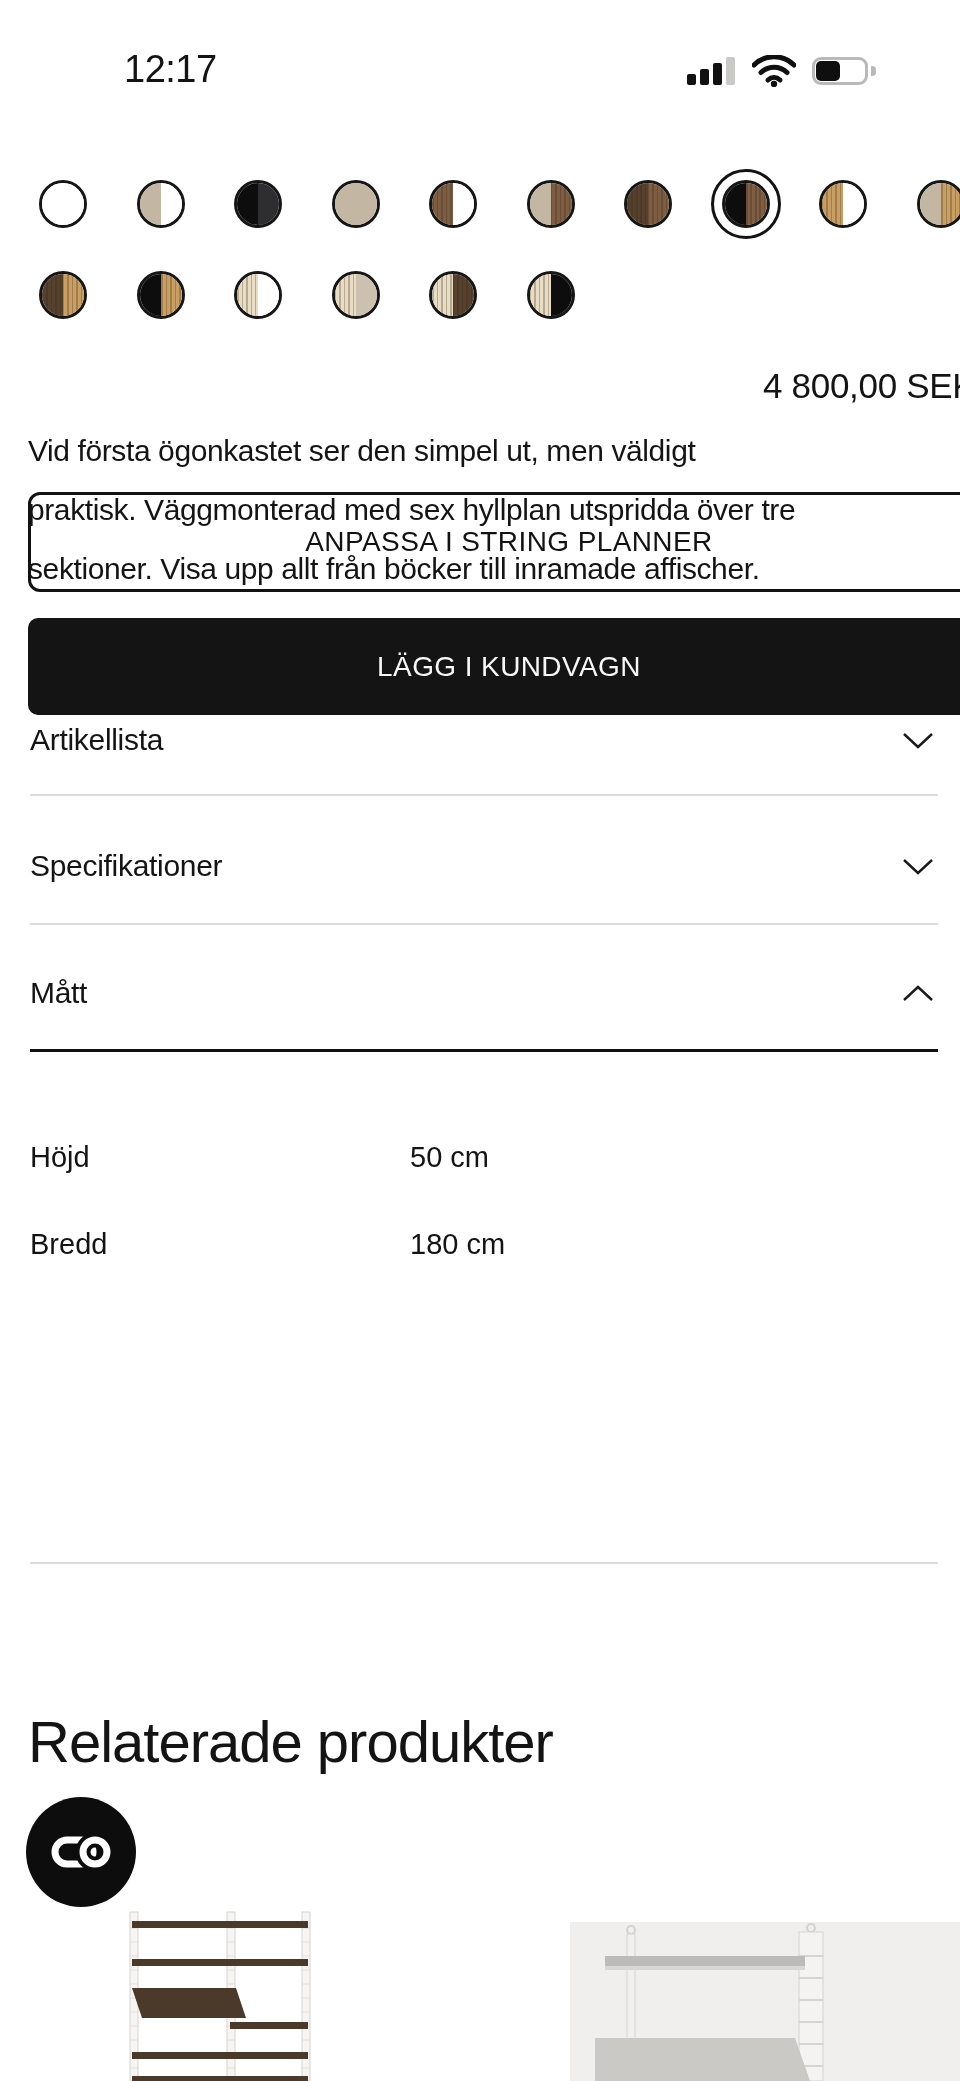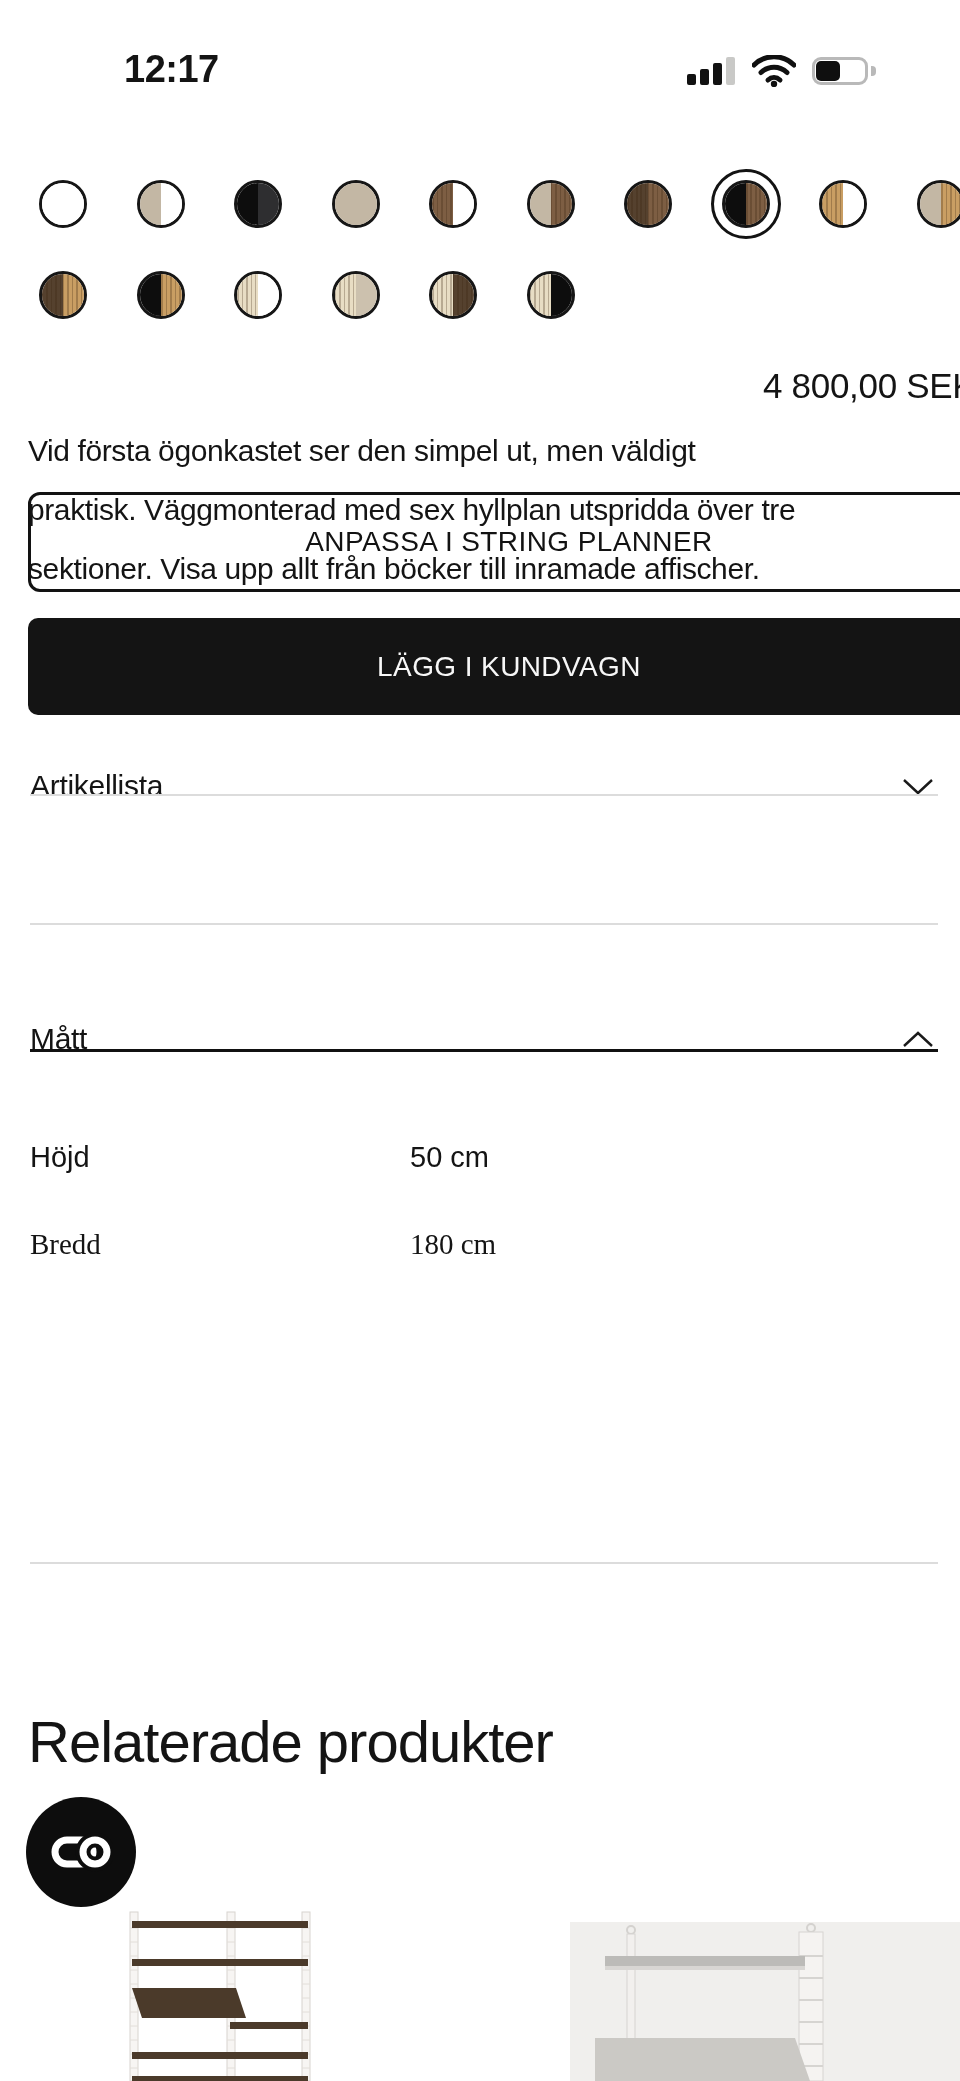--- a/index.html
+++ b/index.html
@@ -2,21 +2,21 @@
 <html><head>
 <meta charset="utf-8">
 <style>
   html,body{margin:0;padding:0;background:#fff;}
   body{width:960px;height:2081px;overflow:hidden;position:relative;
        font-family:"Liberation Sans",sans-serif;color:#141414;}
   .page{position:absolute;top:0;left:0;width:990px;height:2081px;}
   .abs{position:absolute;}
 
   
-  .time{left:124px;top:50px;font-size:38px;font-weight:700;letter-spacing:-0.5px;line-height:1;}
+  .time{left:124px;top:50px;font-size:38px;font-weight:400;letter-spacing:-0.5px;line-height:1;}
   .signal{left:687px;top:55px;width:50px;height:30px;display:flex;align-items:flex-end;gap:4px;}
   .signal i{display:block;width:9px;border-radius:2px;background:#111;}
   .signal i:nth-child(1){height:11px;}
   .signal i:nth-child(2){height:16px;}
   .signal i:nth-child(3){height:22px;}
   .signal i:nth-child(4){height:28px;background:#c9c9c7;}
   .wifi{left:752px;top:55px;}
   .battery{left:812px;top:57px;width:70px;height:30px;}
   .batt-body{position:absolute;left:0;top:0;width:56px;height:28px;border:3px solid #b9b9b9;border-radius:9px;box-sizing:border-box;}
   .batt-fill{position:absolute;left:4px;top:4px;width:24px;height:20px;border-radius:5px;background:#0f0f0f;}
@@ -37,21 +37,21 @@
   .desc{left:28px;top:421px;width:950px;font-size:30px;line-height:59px;letter-spacing:-0.4px;}
   .desc span{display:block;white-space:nowrap;}
 
   
   .btn{display:flex;align-items:center;justify-content:center;box-sizing:border-box;
        font-size:28px;letter-spacing:0.4px;cursor:pointer;}
   .btn-outline{left:28px;top:492px;width:962px;height:100px;border:3px solid #121212;border-radius:12px;background:transparent;color:#121212;}
   .btn-solid{left:28px;top:618px;width:962px;height:97px;border-radius:10px;background:#141414;color:#f7f7f7;}
 
   
-  .acc-row{left:30px;width:904px;height:40px;display:flex;align-items:center;justify-content:space-between;cursor:pointer;margin-top:46px;}
+  .acc-row{left:30px;width:904px;height:40px;display:flex;align-items:center;justify-content:space-between;cursor:pointer;}
   .acc-label{font-size:30px;letter-spacing:-0.3px;}
   .chev{flex:0 0 auto;}
   .chev.up{transform:rotate(180deg);}
   .divider{left:30px;width:908px;height:2px;background:#dcdcdc;}
   .divider.dark{height:3px;background:#111;}
 
   
   .spec-row{left:30px;width:904px;height:40px;}
   .spec-row .label{position:absolute;left:0;top:0;font-size:29px;line-height:40px;}
   .spec-row .value{position:absolute;left:380px;top:0;font-size:29px;line-height:40px;text-align:right;}
@@ -181,35 +181,41 @@
   </div>
 
   <div class="abs acc-row" style="top:720px;">
     <span class="acc-label">Artikellista</span>
     <svg class="chev" width="32" height="17" viewBox="0 0 32 17">
         <polyline points="2,2 16,15 30,2" fill="none" stroke="#1a1a1a" stroke-width="2.4"></polyline>
       </svg>
   </div>
   <div class="abs divider" style="top:794px;"></div>
 
+  <div class="abs acc-row" style="top:846px;">
+    <span class="acc-label">Specifikationer</span>
+    <svg class="chev" width="32" height="17" viewBox="0 0 32 17">
+        <polyline points="2,2 16,15 30,2" fill="none" stroke="#1a1a1a" stroke-width="2.4"></polyline>
+      </svg>
+  </div>
   <div class="abs divider" style="top:923px;"></div>
 
   <div class="abs acc-row" style="top:973px;">
     <span class="acc-label">Mått</span>
     <svg class="chev up" width="32" height="17" viewBox="0 0 32 17">
         <polyline points="2,2 16,15 30,2" fill="none" stroke="#1a1a1a" stroke-width="2.4"></polyline>
       </svg>
   </div>
   <div class="abs divider dark" style="top:1049px;"></div>
 
   <div class="abs spec-row" style="top:1137px;">
     <span class="label">Höjd</span>
     <span class="value">50 cm</span>
   </div>
-  <div class="abs spec-row" style="top:1224px;font-family:Liberation Serif, serif;">
+  <div class="abs spec-row" style="top:1224px;">
     <span class="label">Bredd</span>
     <span class="value">180 cm</span>
   </div>
 
   <div class="abs divider" style="top:1562px;"></div>
 
   <div class="abs related-heading">Relaterade produkter</div>
 
   <div class="abs float-btn">
     <svg width="64" height="44" viewBox="0 0 64 44">

